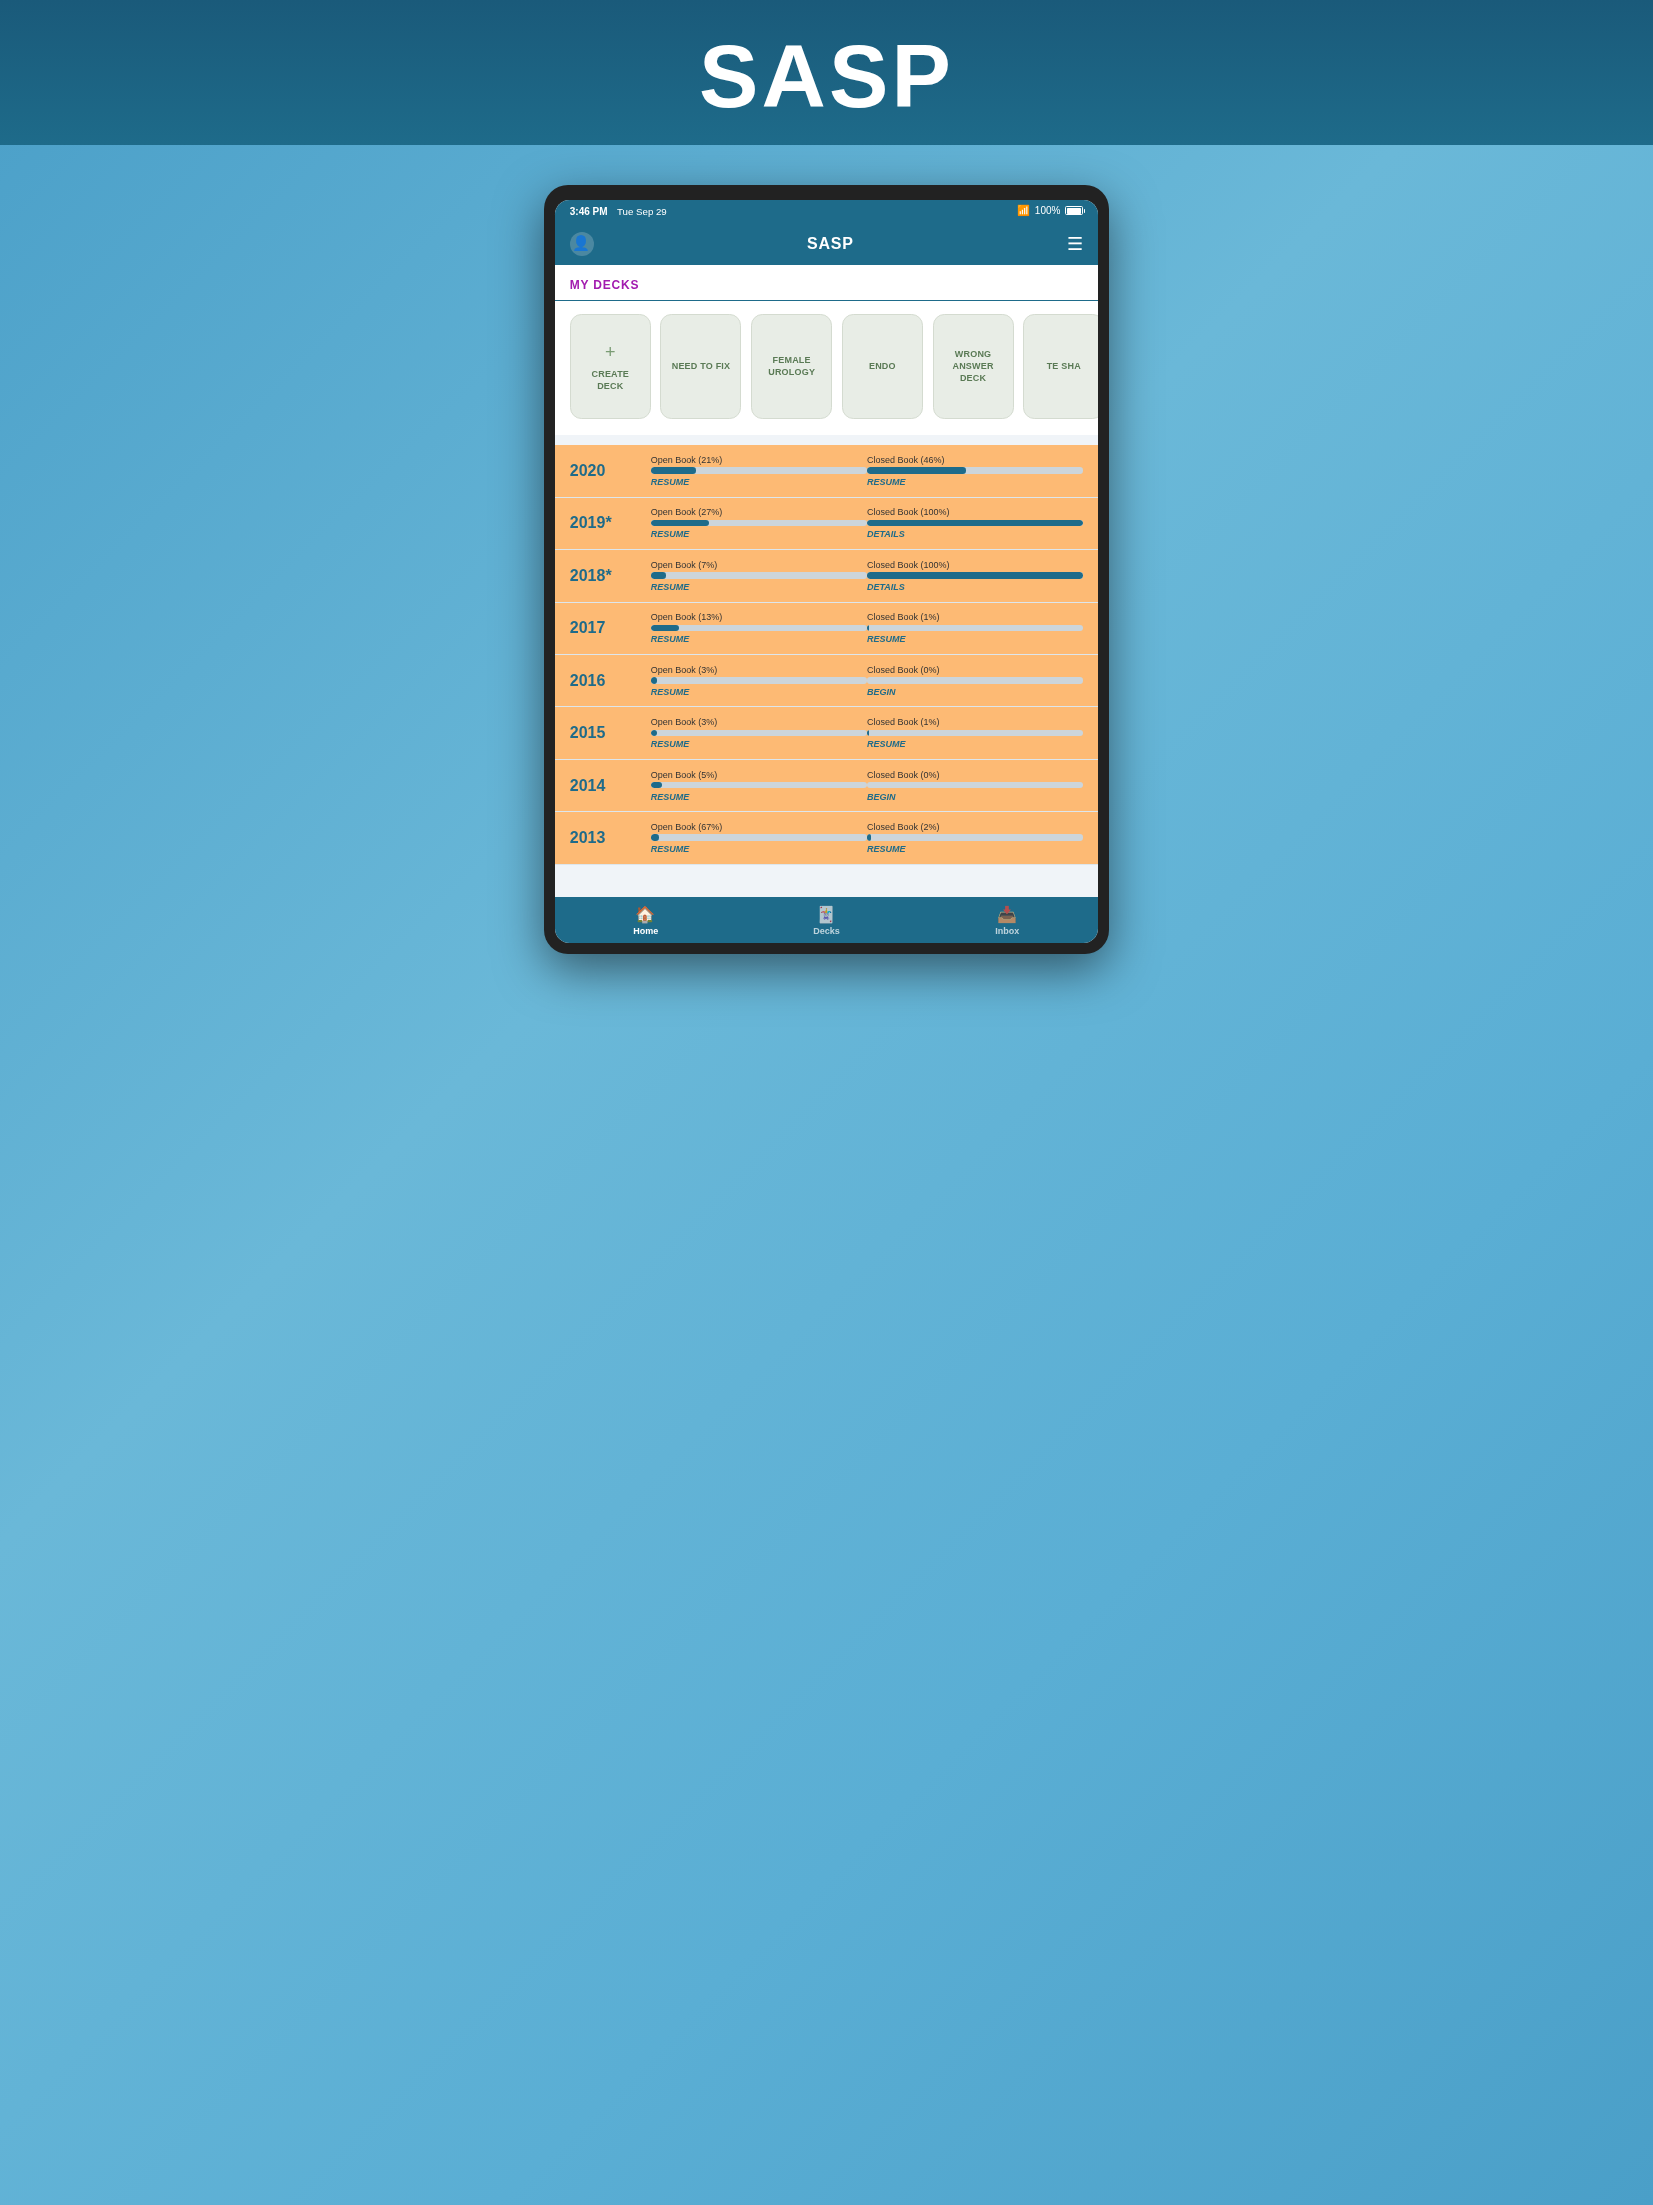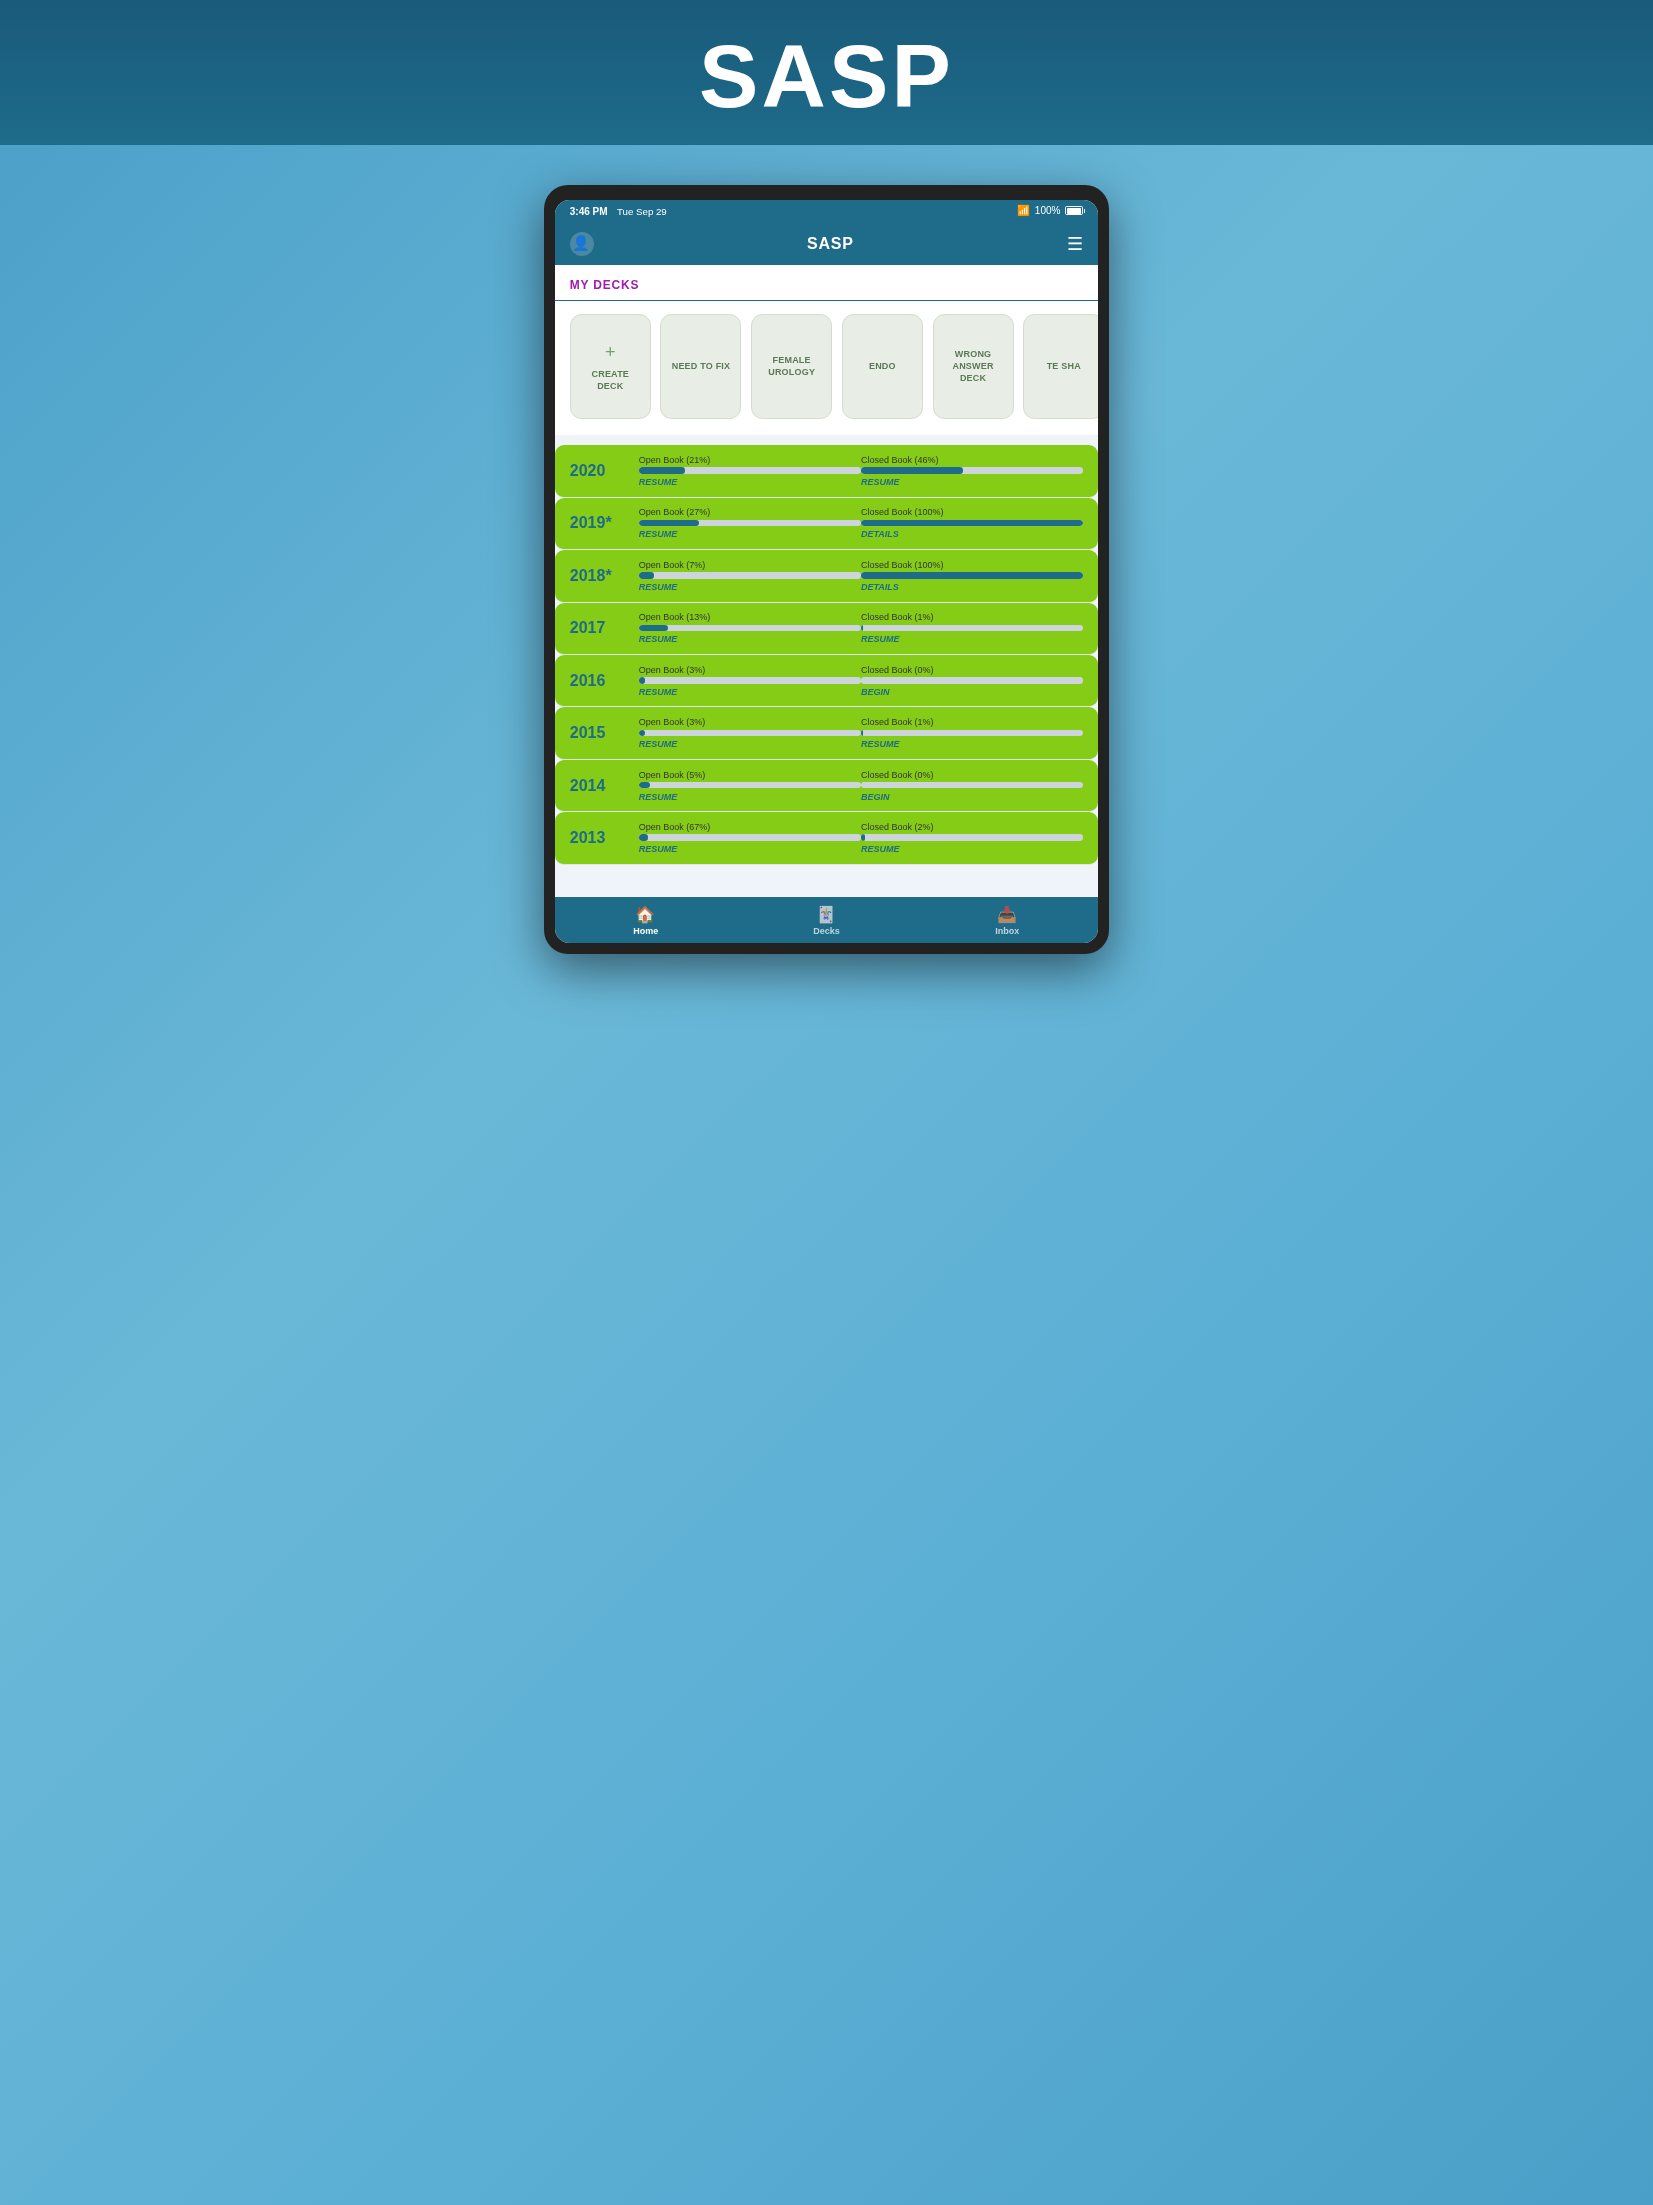--- a/index.html
+++ b/index.html
@@ -192,27 +192,26 @@
       background: #dce8f0;
       padding: 9.7px 14.5px 8px 14.5px;
       font-size: 12px;
       font-weight: 700;
       color: #1e6b8a;
       letter-spacing: 0.8px;
       border-bottom: 1.6px solid #1e6b8a;
     }
 
     .test-row {
-      background: #84cc16;
+      background: #fdba74;
       border-bottom: 0.8px solid #dde6ec;
       padding: 9.7px 14.5px;
       display: flex;
       align-items: center;
-      gap: 4px;
-      border-radius: 9px;
+      gap: 16px;
     }
     .test-year {
       font-size: 16px;
       font-weight: 700;
       color: #1e6b8a;
       width: 65px;
       flex-shrink: 0;
     }
     .test-books {
       flex: 1;

